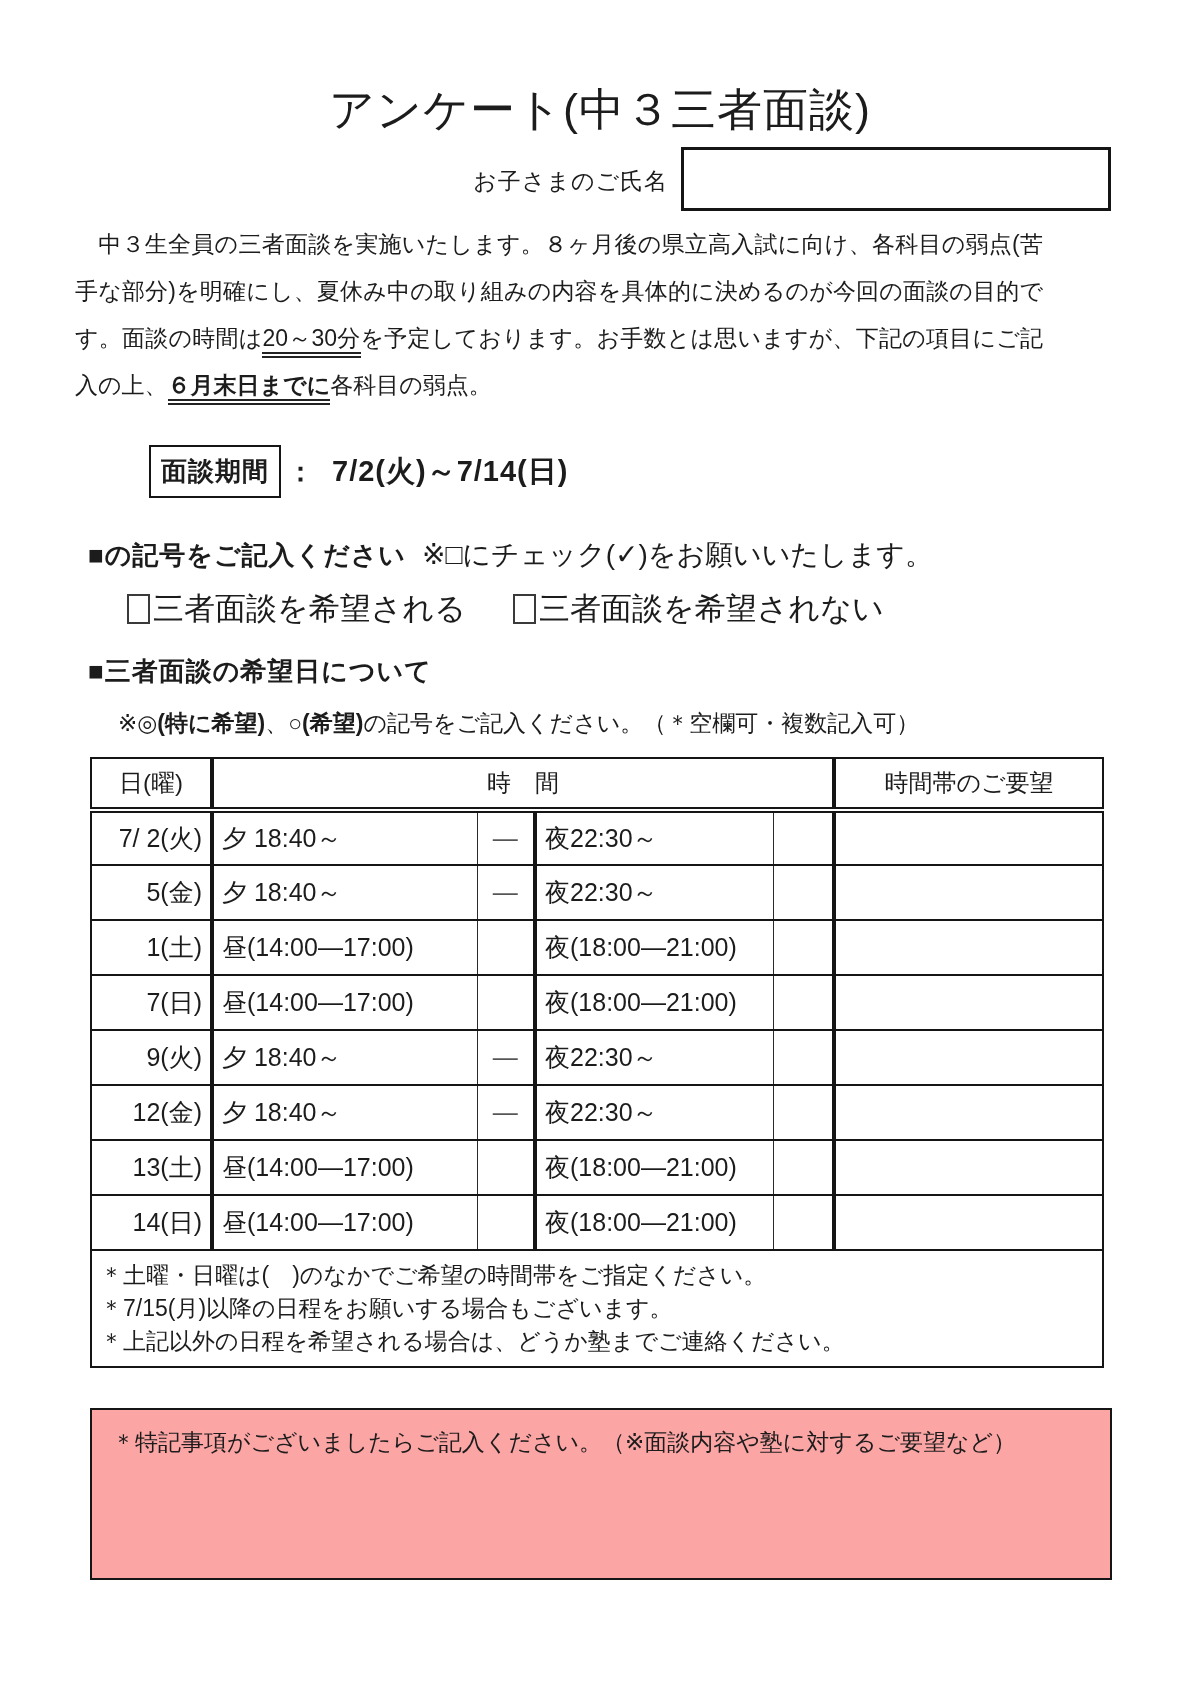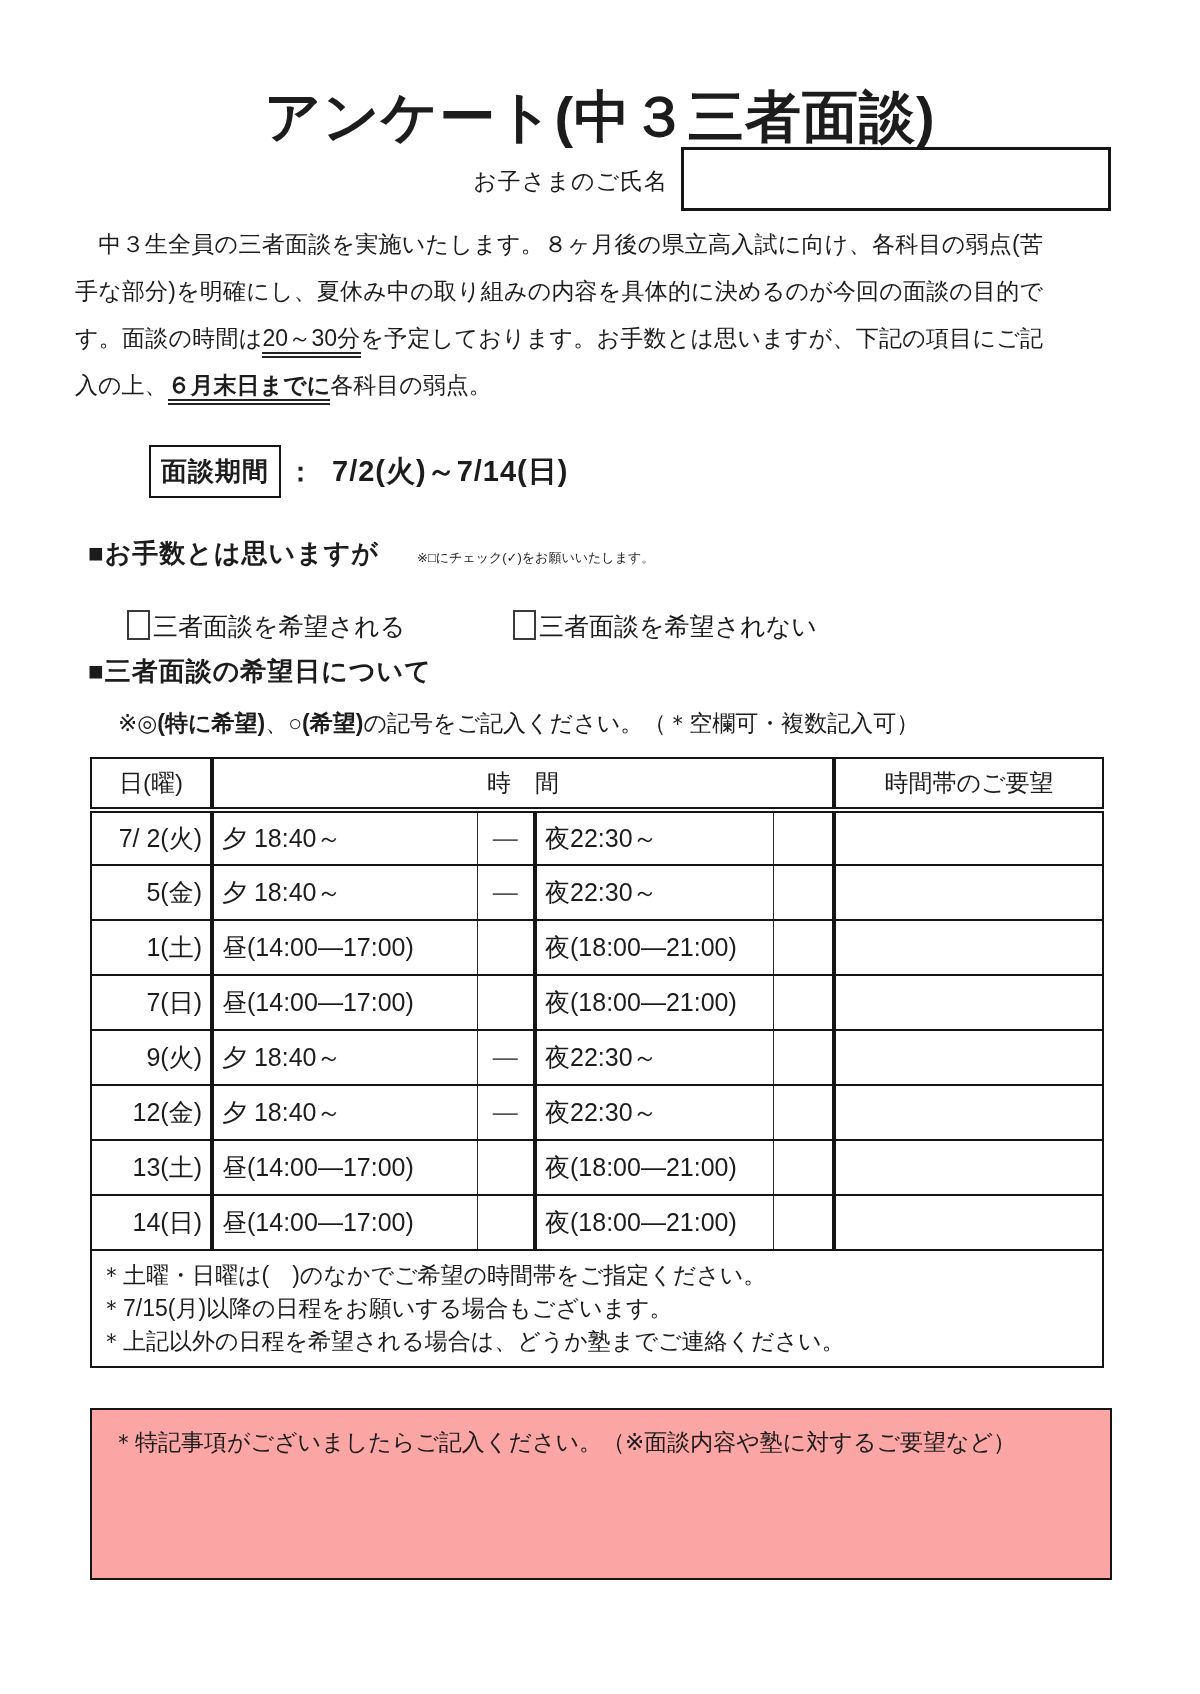--- a/index.html
+++ b/index.html
@@ -9,21 +9,21 @@
     margin:0 auto;
     background:#ffffff;
     font-family:"Liberation Sans","DejaVu Sans",sans-serif;
     color:#1c1c1c;
     overflow:hidden;
   }
   
   .title{
     position:absolute;top:80px;left:0;width:1200px;
     margin:0;text-align:center;
-    font-size:56px;font-weight:700;letter-spacing:1px;
+    font-size:45px;font-weight:400;letter-spacing:1px;
   }
   .name-label{
     position:absolute;top:166px;right:532px;
     font-size:23px;letter-spacing:1px;white-space:nowrap;
   }
   .name-box{
     position:absolute;top:147px;left:681px;
     width:424px;height:58px;
     border:3px solid #151515;background:#fff;
   }
@@ -42,23 +42,23 @@
     font-size:26px;font-weight:700;
     padding:7px 10px;letter-spacing:1px;vertical-align:middle;
   }
   .period-sep{font-size:27px;font-weight:700;margin-left:6px;vertical-align:middle;}
   .period-value{font-size:29px;font-weight:700;margin-left:18px;vertical-align:middle;letter-spacing:1px;}
   
   .sec-head{position:absolute;left:88px;white-space:nowrap;}
   .sec1{top:536px;}
   .sec2{top:654px;}
   .sec-heading{font-size:26px;font-weight:700;letter-spacing:1px;}
-  .sec-note{font-size:13px;margin-left:38px;}
-  
-  .cb-item{position:absolute;top:588px;white-space:nowrap;font-size:25px;cursor:pointer;margin-top:22px;}
+  .sec-note{font-size:28px;margin-left:16px;}
+  
+  .cb-item{position:absolute;top:588px;white-space:nowrap;font-size:31px;cursor:pointer;}
   .cb-1{left:127px;}
   .cb-2{left:513px;}
   .cb-box{
     display:inline-block;width:19px;height:26px;
     border:2px solid #3a3a3a;background:#fff;
     vertical-align:-5px;margin-right:3px;
   }
   
   .sched-note{position:absolute;top:708px;left:118px;font-size:23px;white-space:nowrap;}
   
@@ -100,21 +100,21 @@
   <span class="name-label">お子さまのご氏名</span>
   <div class="name-box"></div>
 
   <p class="intro"><span>　中３生全員の三者面談を実施いたします。８ヶ月後の県立高入試に向け、各科目の弱点(苦手な部分)を明確にし、夏休み中の取り組みの内容を具体的に決めるのが今回の面談の目的です。面談の時間は</span><span class="dul">20～30分</span><span>を予定しております。お手数とは思いますが、下記の項目にご記入の上、</span><span class="bold dul">６月末日までに</span><span>各科目の弱点。</span></p>
 
   <div class="period-row">
     <span class="period-box">面談期間</span><span class="period-sep">：</span><span class="period-value">7/2(火)～7/14(日)</span>
   </div>
 
   <div class="sec-head sec1">
-    <span class="sec-heading">■お手数とは思いますが</span><span class="sec-note">※□にチェック(✓)をお願いいたします。</span>
+    <span class="sec-heading">■の記号をご記入ください</span><span class="sec-note">※□にチェック(✓)をお願いいたします。</span>
   </div>
 
   <label class="cb-item cb-1">
     <span class="cb-box"></span><span>三者面談を希望される</span>
   </label>
   <label class="cb-item cb-2">
     <span class="cb-box"></span><span>三者面談を希望されない</span>
   </label>
 
   <div class="sec-head sec2">

